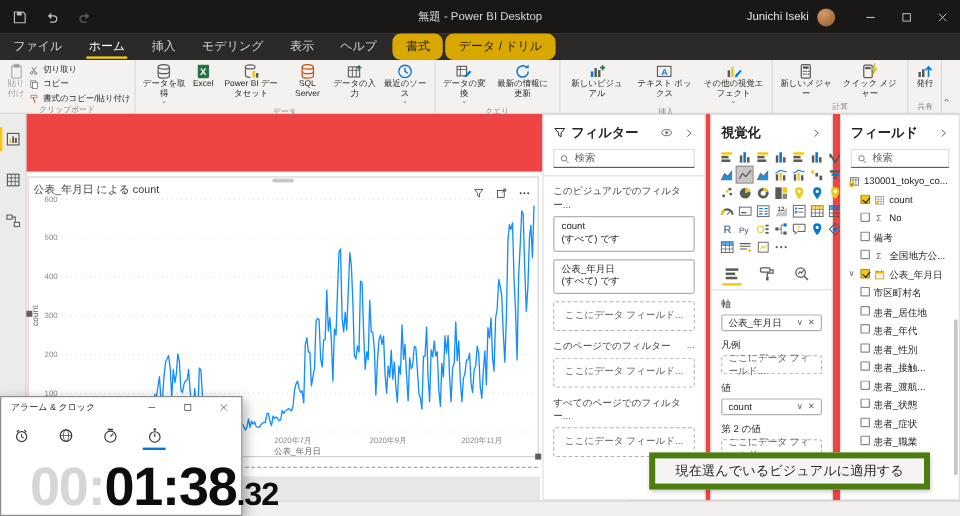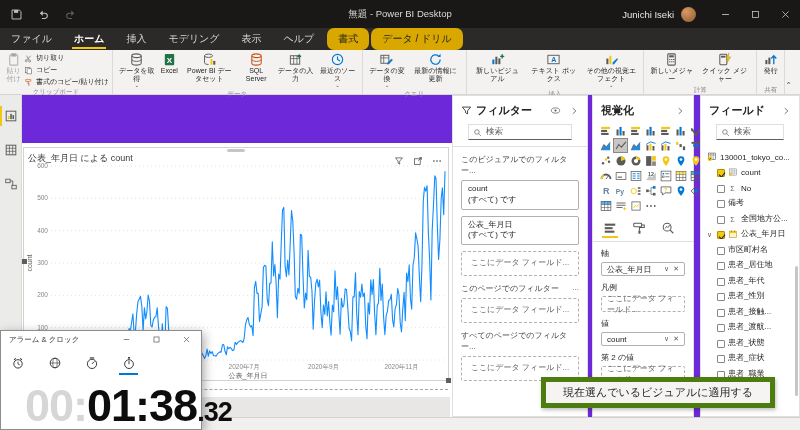--- a/index.html
+++ b/index.html
@@ -1,37 +1,37 @@
 <!DOCTYPE html>
 <html><head>
 <meta charset="utf-8">
 <style>
   html,body{margin:0;padding:0;width:800px;height:430px;overflow:hidden;}
   *{box-sizing:border-box;}
-  #app{position:relative;width:800px;height:430px;background:#6d28d9;
+  #app{position:relative;width:800px;height:430px;background:#ef4444;
        font-family:"Liberation Sans","DejaVu Sans",sans-serif;color:#252423;}
   svg{display:block;}
 
   
   .titlebar{position:absolute;left:0;top:0;width:800px;height:28px;background:#191817;
             display:flex;align-items:center;color:#e8e6e3;}
   .tb-icons{display:flex;gap:14px;padding-left:10px;align-items:center;}
   .tb-ic{width:13px;height:13px;opacity:.92;}
   .tb-ic.dim{opacity:.38;}
   .tb-title{position:absolute;left:50%;transform:translateX(-50%);font-size:9.5px;color:#dcdad7;}
   .tb-right{margin-left:auto;display:flex;align-items:center;height:100%;}
   .tb-user{font-size:9.5px;margin-right:7px;color:#e8e6e3;}
   .tb-avatar{width:15px;height:15px;border-radius:50%;background:radial-gradient(circle at 35% 30%,#d99a62,#8a5a32);margin-right:14px;}
   .winbtn{width:30px;height:28px;display:flex;align-items:center;justify-content:center;color:#d0cecb;}
 
   
   .menubar{position:absolute;left:0;top:28px;width:800px;height:22px;background:#2b2a28;
            display:flex;align-items:stretch;}
   .mtab{padding:0 11px;display:flex;align-items:center;font-size:10px;color:#d8d6d3;position:relative;}
-  .mtab.selected{color:#fff;font-weight:bold;}
+  .mtab.selected{color:#fff;}
   .mtab.selected:after{content:"";position:absolute;left:9px;right:9px;bottom:1px;height:2px;background:#f2c811;}
   .mtab.contextual{background:#d9a800;color:#211f1e;margin-left:2px;border-radius:7px;}
 
   
   .ribbon{position:absolute;left:0;top:50px;width:800px;height:45px;background:#f3f2f1;
           border-bottom:1px solid #d8d6d4;display:flex;}
   .rgroup{display:flex;flex-direction:column;border-right:1px solid #dcdad7;padding:1px 3px 0;}
   .rgitems{display:flex;flex:1;align-items:flex-start;}
   .rglabel{font-size:6.5px;color:#8a8886;text-align:center;height:9px;line-height:9px;}
   .rbtn-lg{display:flex;flex-direction:column;align-items:center;padding:1px 3px;font-size:7px;
@@ -50,21 +50,21 @@
   .view-ic.selected:before{content:"";position:absolute;left:0;top:3px;bottom:3px;width:2px;background:#f2c811;}
   .canvas{position:absolute;left:22px;top:95px;width:501px;height:302px;background:#fff;margin-top:48px;}
   .pagestrip{position:absolute;left:22px;top:397px;width:428px;height:20px;background:#e9e7e5;}
   .statusbar{position:absolute;left:0;top:417px;width:800px;height:13px;background:#f1f0ef;border-top:1px solid #d5d3d1;}
   .pane{position:absolute;top:95px;height:322px;background:#fff;border:1px solid #e1dfdd;}
   #filterPane{left:452px;width:136px;}
   #vizPane{left:592px;width:102px;}
   #fieldsPane{left:700px;width:100px;}
   .pane-head{display:flex;align-items:center;padding:7px 8px 4px;font-size:11px;font-weight:bold;color:#252423;}
   .pane-head .grow{flex:1;}
-  .searchbox{margin:2px 15px 6px;height:16px;border:1px solid #e1dfdd;border-bottom:1px solid #605e5c;
+  .searchbox{margin:2px 8px 6px;height:16px;border:1px solid #e1dfdd;border-bottom:1px solid #605e5c;
              display:flex;align-items:center;gap:4px;padding:0 4px;font-size:8.5px;color:#605e5c;}
 
   
   .fsection{font-size:8px;color:#444;margin:7px 8px 4px;display:flex;}
   .fsection .more{margin-left:auto;color:#605e5c;}
   .fcard{margin:0 8px 6px;border:1px solid #b3b0ad;border-radius:2px;background:#fff;padding:3px 6px;font-size:8px;line-height:1.35;}
   .fcard.empty{border-style:dashed;text-align:center;color:#605e5c;padding:6px 4px;}
   .fdivider{border-top:1px solid #e1dfdd;margin:2px 0 0;}
 
   
@@ -75,21 +75,21 @@
   .viztab{position:relative;padding-bottom:3px;}
   .viztab.selected:after{content:"";position:absolute;left:-1px;right:-1px;bottom:0;height:2px;background:#f2c811;}
   .well-label{font-size:8px;color:#252423;margin:6px 8px 3px;}
   .wellcard{margin:0 8px;border:1px solid #b3b0ad;border-radius:2px;height:14px;display:flex;align-items:center;
             padding:0 5px;font-size:8px;background:#fff;}
   .wellcard .grow{flex:1;}
   .wellcard .wctl{color:#605e5c;font-size:7px;margin-left:4px;}
   .wellcard.empty{border-style:dashed;justify-content:center;color:#605e5c;height:16px;}
 
   
-  .frow{display:flex;align-items:flex-end;height:15.5px;padding:0 2px 0 6px;font-size:8px;gap:3px;white-space:nowrap;overflow:hidden;}
+  .frow{display:flex;align-items:flex-start;height:15.5px;padding:0 2px 0 6px;font-size:8px;gap:3px;white-space:nowrap;overflow:hidden;}
   .cbx{width:8px;height:8px;border:1px solid #8a8886;border-radius:1px;flex:0 0 auto;background:#fff;}
   .cbx.on{background:#f2c811;border-color:#b38f00;position:relative;}
   .cbx.on:after{content:"";position:absolute;left:1.5px;top:.5px;width:3px;height:5px;border:solid #252423;border-width:0 1.3px 1.3px 0;transform:rotate(40deg);}
   .fico{width:10px;flex:0 0 auto;display:flex;justify-content:center;font-size:8px;color:#605e5c;}
   .fexp{width:7px;font-size:7px;color:#605e5c;flex:0 0 auto;}
   .fscroll{position:absolute;right:1px;top:170px;width:3px;height:130px;background:#c8c6c4;border-radius:2px;}
 
   
   .visual{position:absolute;left:1px;top:4px;width:426px;height:234px;background:#fff;border:1px solid #d4d2d0;}
   .vtitle{position:absolute;left:4px;top:4px;font-size:9px;color:#3b3a39;}

